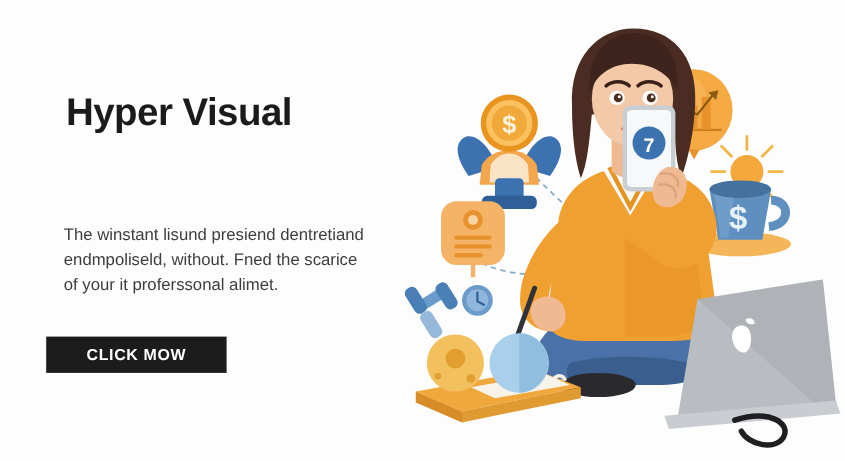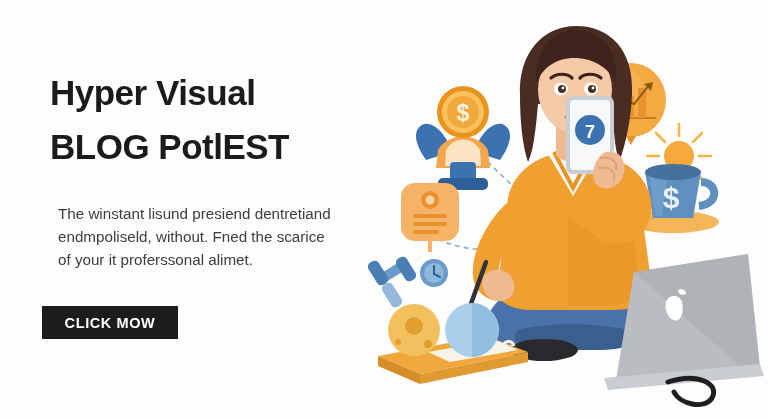--- a/index.html
+++ b/index.html
@@ -27,38 +27,38 @@
     left: 42px;
     top: 62px;
     width: 320px;
   }
   .headline {
     font-size: 35px;
     font-weight: bold;
     color: #1b1b1b;
     letter-spacing: -0.5px;
     line-height: 1.32;
-    margin: 8px;
+    margin: 18px;
     white-space: nowrap;
   }
   #body-copy {
     margin: 16px;
     position: absolute;
     left: 0px;
     top: 124px;
     width: 282px;
     font-size: 15.2px;
     line-height: 1.52;
     color: #3d3d3d;
   }
   #cta-button {
     position: absolute;
     left: 0px;
     top: 244px;
-    width: 136px;
+    width: 164px;
     height: 33px;
     background: #1c1c1c;
     color: #ffffff;
     border: none;
     font-family: "Liberation Sans", sans-serif;
     font-size: 14.5px;
     font-weight: bold;
     letter-spacing: 0.6px;
     cursor: pointer;
     display: flex;
@@ -78,21 +78,20 @@
   #illustration svg { display: block; }
 </style>
 </head>
 <body>
 
 <div id="banner">
 
   <div id="text-column">
 
     <h1 class="headline">Hyper Visual</h1>
-    <h1 class="headline">BLOG PotlEST</h1>
 
     <p id="body-copy">The winstant lisund presiend dentretiand endmpoliseld, without. Fned the scarice of your it proferssonal alimet.</p>
 
     <button id="cta-button">CLICK MOW</button>
   </div>
 
   <div id="illustration">
     <svg width="400" height="419" viewBox="0 0 400 419" xmlns="http://www.w3.org/2000/svg">
 
       <g fill="none" stroke="#7FA8CC" stroke-width="1.6" stroke-dasharray="5,4" opacity="0.95">

